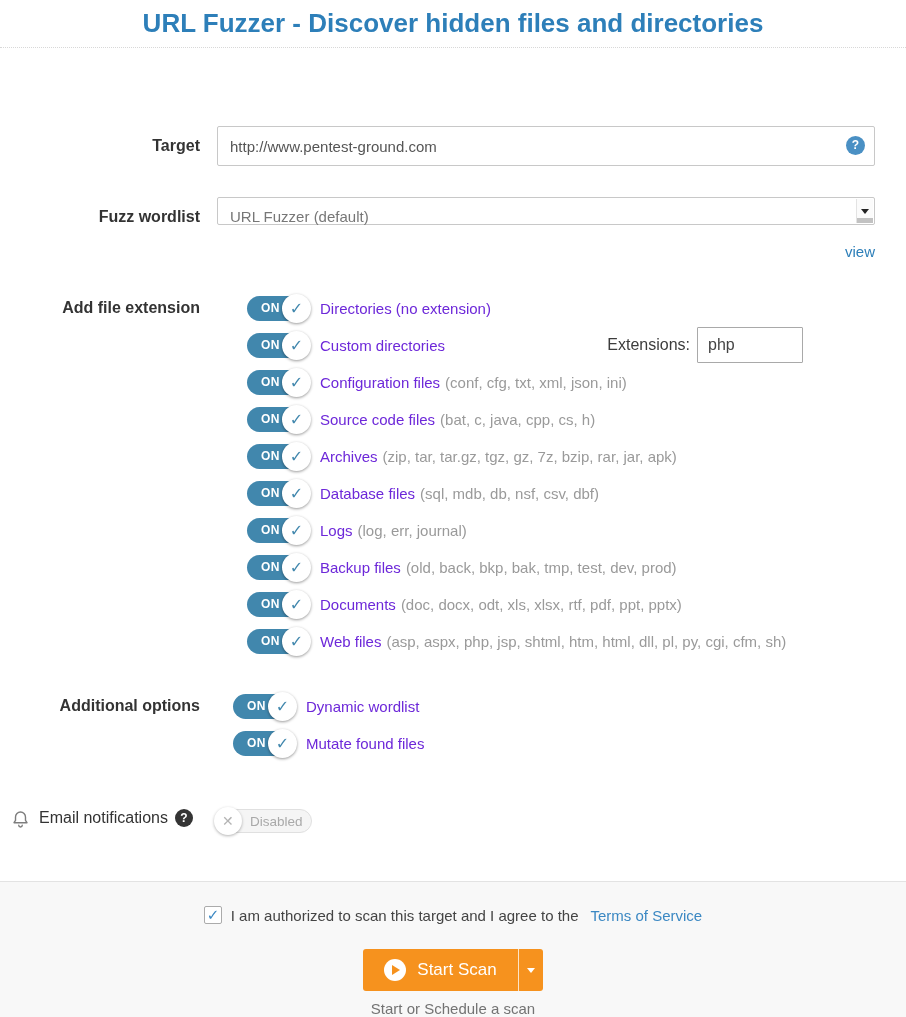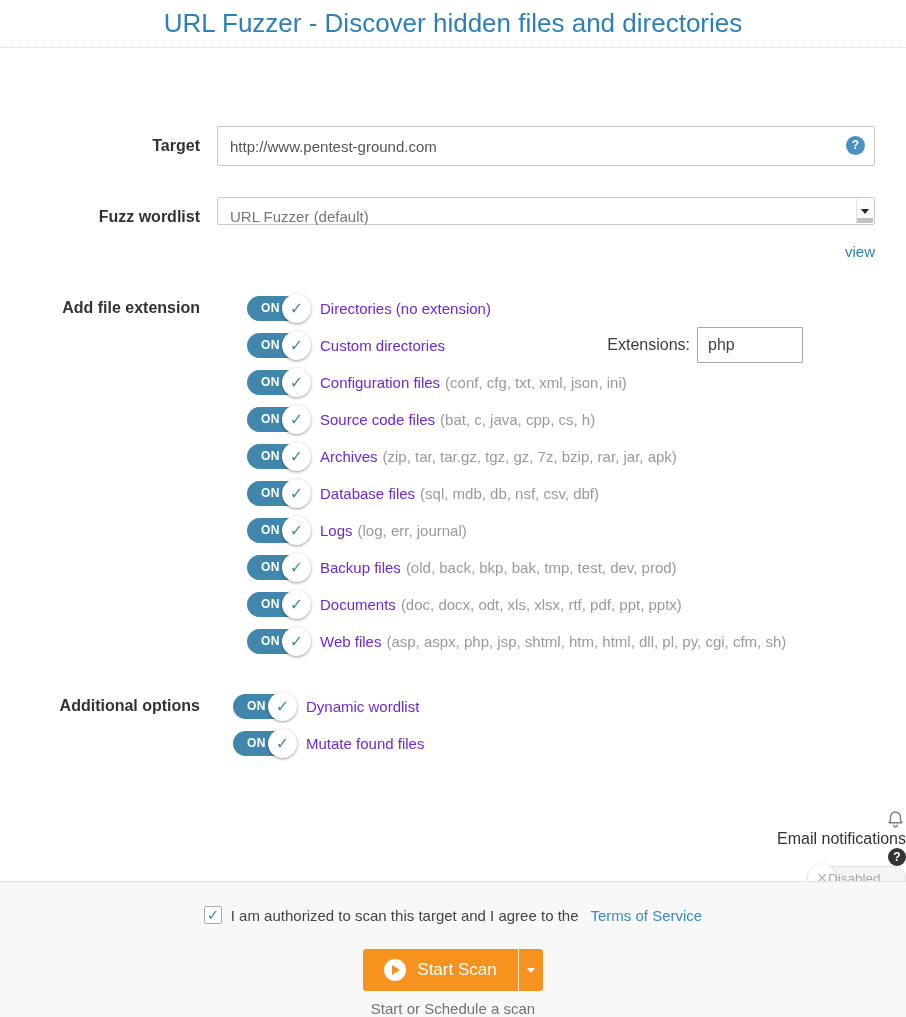--- a/index.html
+++ b/index.html
@@ -2,21 +2,21 @@
 <html><head>
 <meta charset="utf-8">
 <style>
   * { margin:0; padding:0; box-sizing:border-box; }
   html,body { background:#fff; }
   body { font-family:"Liberation Sans","DejaVu Sans",sans-serif; }
   .page { position:relative; width:906px; height:1017px; background:#fff; overflow:hidden; }
 
   
   .header { height:48px; border-bottom:1px dotted #d8d8d8; text-align:center; }
-  .header h1 { font-size:26px; line-height:46px; font-weight:400; color:#2d7fb9; }
+  .header h1 { font-size:26px; line-height:46px; font-weight:700; color:#2d7fb9; }
 
   
   .main { padding-top:78px; }
   .frow { display:flex; margin-bottom:0; }
   .flabel { width:200px; text-align:right; color:#333; font-size:16px; font-weight:600; flex:0 0 200px; }
   .fcontent { margin-left:17px; width:658px; }
 
   .row-target .flabel, .row-wordlist .flabel { line-height:40px; font-weight:600; }
   .text-input { width:658px; height:40px; border:1px solid #c8c8c8; border-radius:2px;
     font-family:inherit; font-size:15px; color:#555; padding:0 40px 0 12px; outline:none; background:#fff; }
@@ -56,31 +56,31 @@
   .t-ext { margin-left:5px; color:#9a9a9a; font-size:15px; white-space:nowrap; }
 
   .ext-group { position:absolute; top:31px; right:72px; display:flex; align-items:center; }
   .ext-label { color:#3c3c3c; font-size:16px; margin-right:7px; }
   .ext-input { width:106px; height:36px; border:1px solid #a9a9a9; border-radius:1px; font-family:inherit;
     font-size:16px; color:#444; padding:0 10px; outline:none; }
 
   .section-additional { margin-top:28px; }
 
   
-  .email-row { display:flex; align-items:flex-end; margin-top:41px; margin-left:10px;flex-direction:column; }
+  .email-row { display:flex; align-items:flex-start; margin-top:41px; margin-left:10px; }
   .bell { width:21px; height:21px; }
   .email-label { margin-left:8px; color:#333; font-size:16px; }
   .help-dark { margin-left:7px; width:18px; height:18px; border-radius:50%; background:#343434; color:#fff;
     font-size:12px; font-weight:bold; text-align:center; line-height:18px; }
   .toggle-off { position:relative; display:inline-block; margin-left:22px; width:97px; height:24px;
     background:#f5f5f5; border:1px solid #e0e0e0; border-radius:13px; }
   .toggle-off .knob { position:absolute; left:-2px; top:-3px; width:28px; height:28px; background:#fff;
     border-radius:50%; box-shadow:0 1px 3px rgba(0,0,0,.3); text-align:center; }
   .toggle-off .x { color:#b3b3b3; font-weight:bold; font-size:14px; line-height:28px; }
-  .toggle-off .off-txt { position:absolute; left:18px; top:0; line-height:23px; color:#a9a9a9; font-size:13.5px; }
+  .toggle-off .off-txt { position:absolute; left:34px; top:0; line-height:23px; color:#a9a9a9; font-size:13.5px; }
 
   
   .footer { position:absolute; left:0; right:0; bottom:0; height:136px; background:#f8f8f8;
     border-top:1px solid #e3e3e3; text-align:center; padding-top:24px; }
   .agree { display:inline-flex; align-items:center; }
   .checkbox { width:18px; height:18px; background:#fff; border:1px solid #ababab; border-radius:2px;
     margin-right:9px; position:relative; flex:0 0 18px; }
   .checkbox .chk { position:absolute; left:2px; top:-1px; color:#3b88c3; font-weight:bold; font-size:15px; }
   .agree-text { color:#444; font-size:15px; }
   .tos-link { color:#3b88c3; font-size:15px; text-decoration:none; margin-left:12px; }

